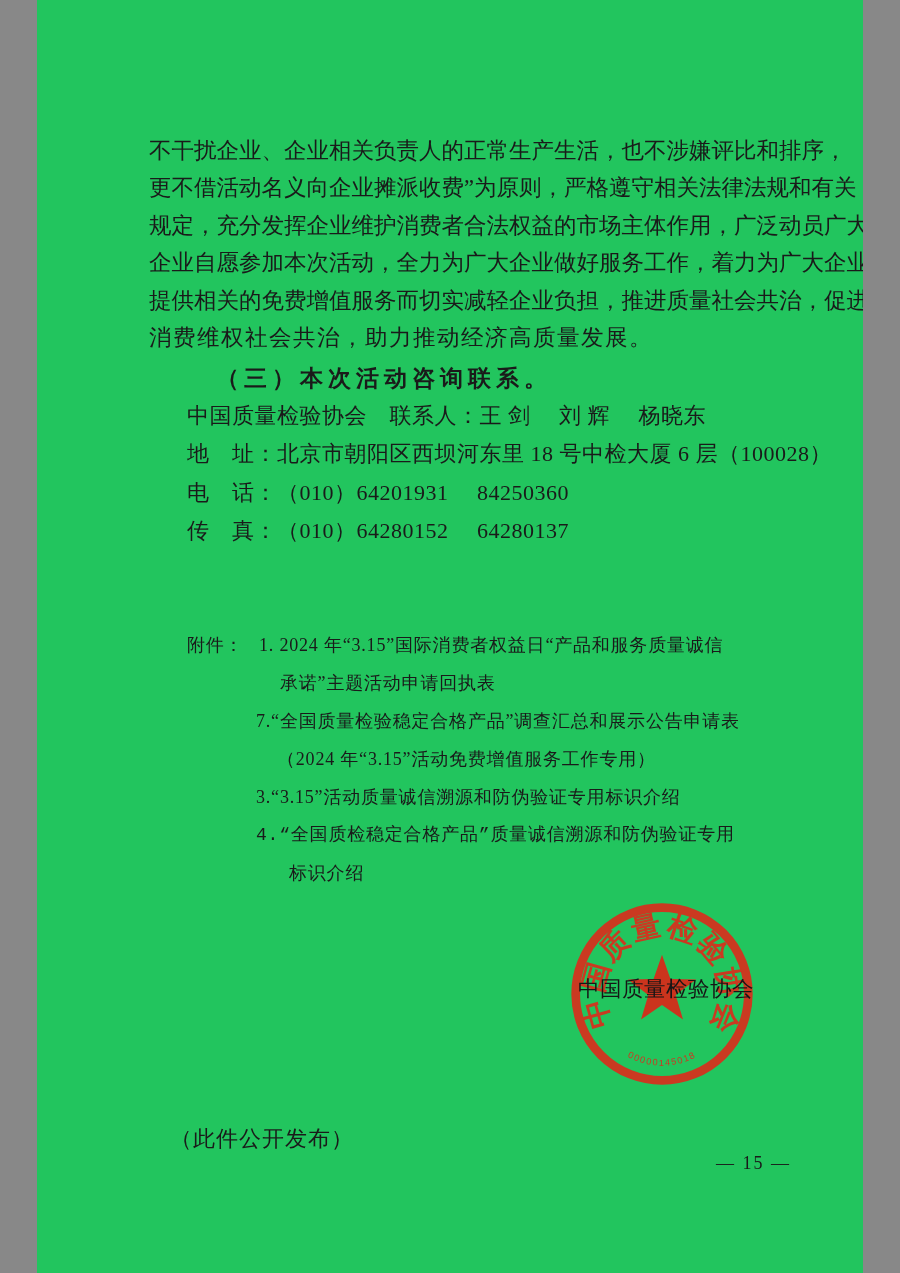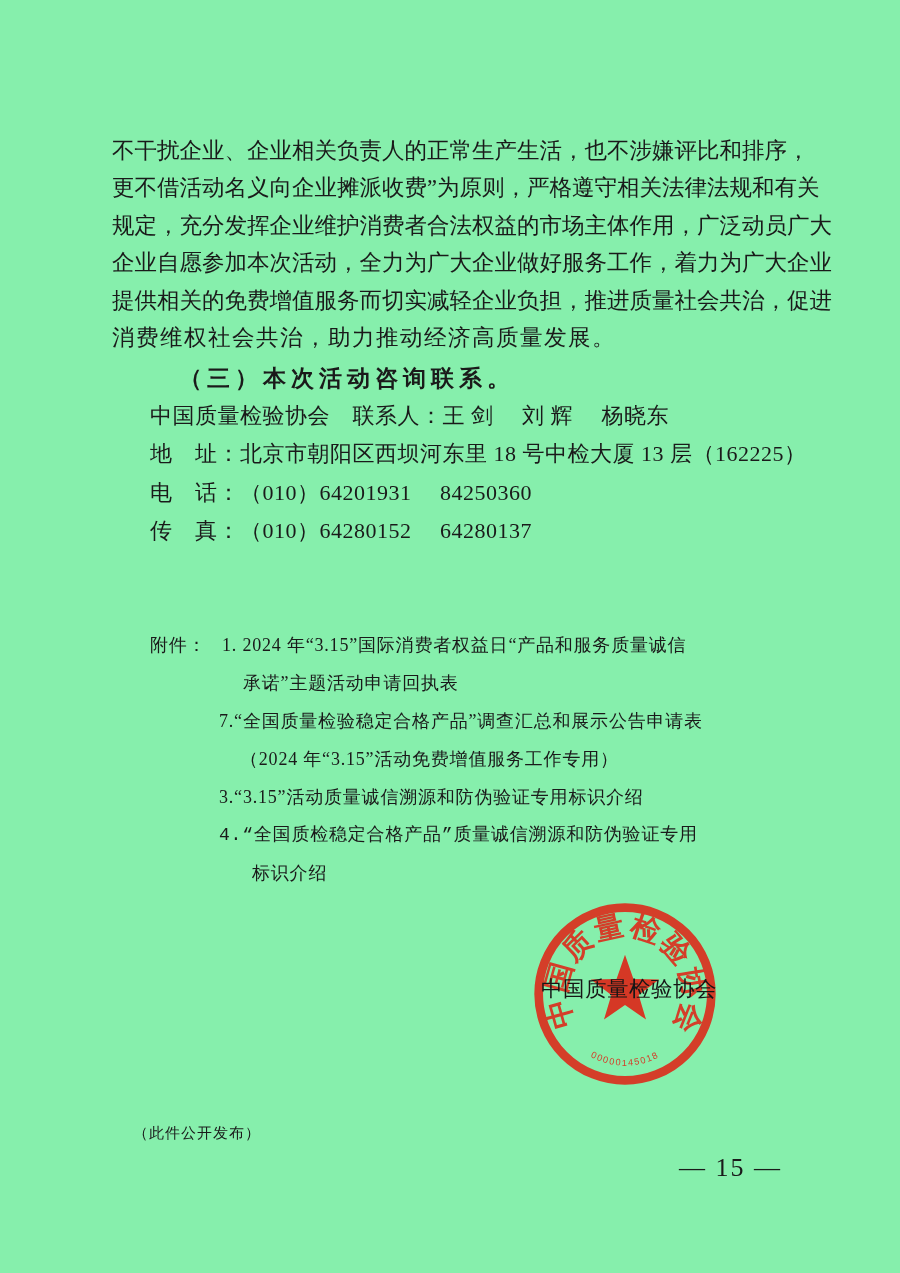--- a/index.html
+++ b/index.html
@@ -1,17 +1,17 @@
 <!DOCTYPE html>
 <html><head>
 <meta charset="utf-8">
 <style>
   html,body{margin:0;padding:0;background:#888;}
   .page{
-    position:relative;width:900px;height:1273px;margin:0 auto;background:#86efac;
+    position:relative;width:826px;height:1273px;margin:0 auto;background:#22c55e;
     font-family:"Liberation Serif","DejaVu Serif",serif;color:#1a1a1a;overflow:hidden;
   }
   
   .para{position:absolute;left:112px;top:132px;width:676px;}
   .pline{
     height:37.4px;line-height:37.4px;font-size:22.5px;
     text-align:justify;text-align-last:justify;white-space:nowrap;
   }
   .pline:last-child{text-align-last:left;letter-spacing:1.5px;}
   
@@ -37,22 +37,22 @@
   .ring-text{letter-spacing:2.5px;}
   .sig-org{
     position:absolute;left:541px;top:974px;z-index:3;font-size:21.5px;
     letter-spacing:0.5px;white-space:nowrap;color:#161616;
   }
   .sig-date{
     position:absolute;left:545px;top:1046px;z-index:3;font-size:22px;
     letter-spacing:1px;white-space:nowrap;color:#161616;
   }
   
-  .pub-note{position:absolute;left:133px;top:1124px;font-size:15px;letter-spacing:1px;white-space:nowrap;}
-  .page-num{position:absolute;left:679px;top:1153px;font-size:26px;letter-spacing:2px;white-space:nowrap;}
+  .pub-note{position:absolute;left:133px;top:1124px;font-size:22px;letter-spacing:1px;white-space:nowrap;}
+  .page-num{position:absolute;left:679px;top:1153px;font-size:18px;letter-spacing:2px;white-space:nowrap;}
 </style>
 </head>
 <body>
 
 <div class="page">
 
   <div class="para">
 
       <div class="pline">不干扰企业、企业相关负责人的正常生产生活，也不涉嫌评比和排序，</div>
 
@@ -66,21 +66,21 @@
 
       <div class="pline">消费维权社会共治，助力推动经济高质量发展。</div>
     </div>
 
   <div class="heading">（三）本次活动咨询联系。</div>
 
   <div class="contact">
 
       <div class="cline">中国质量检验协会　联系人：王 剑　 刘 辉　 杨晓东</div>
 
-      <div class="cline">地　址：北京市朝阳区西坝河东里 18 号中检大厦 13 层（162225）</div>
+      <div class="cline">地　址：北京市朝阳区西坝河东里 18 号中检大厦 6 层（100028）</div>
 
       <div class="cline">电　话：（010）64201931　 84250360</div>
 
       <div class="cline">传　真：（010）64280152　 64280137</div>
 
     </div>
 
   <div class="att att-label">附件：</div>
   <div class="att a11">1. 2024 年“3.15”国际消费者权益日“产品和服务质量诚信</div>
   <div class="att a12">承诺”主题活动申请回执表</div>

